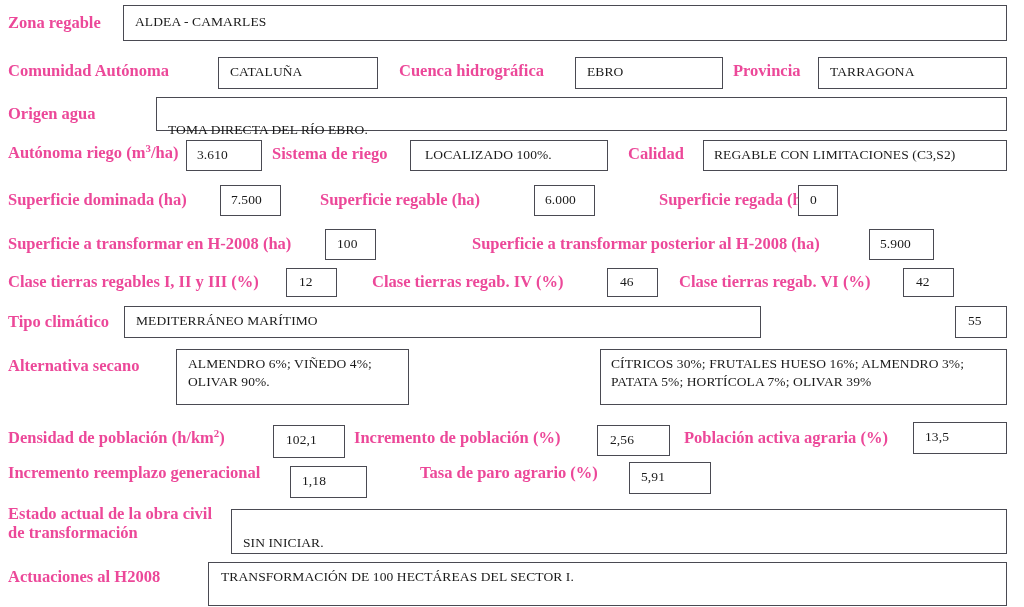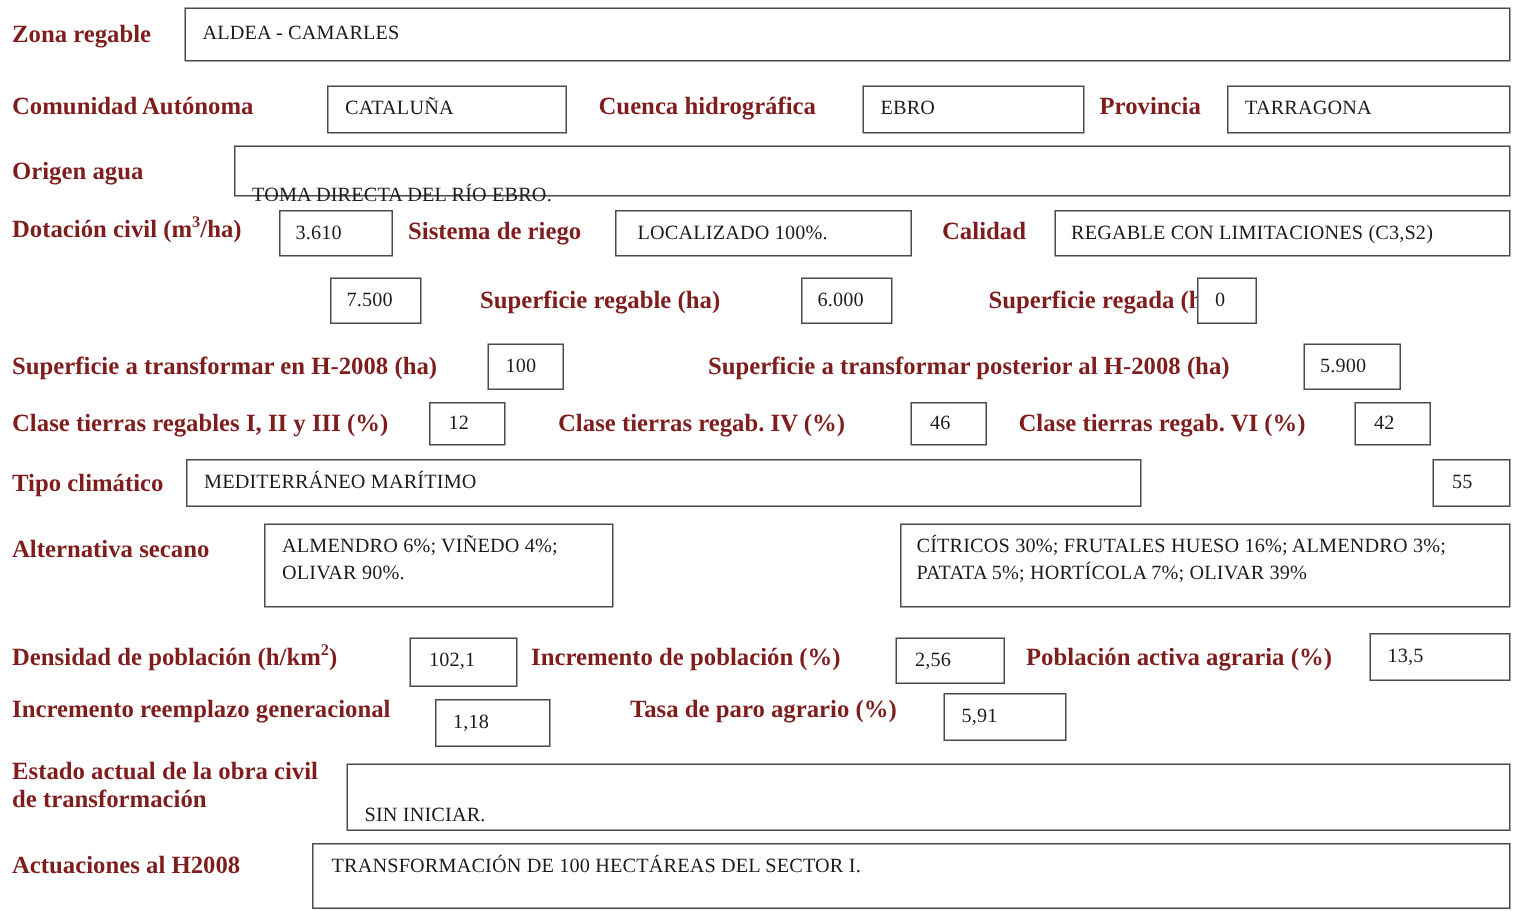--- a/index.html
+++ b/index.html
@@ -15,21 +15,21 @@
     font-family: "Liberation Serif", "DejaVu Serif", serif;
     color: #141414;
     overflow: hidden;
   }
   .lbl {
     position: absolute;
     font-weight: bold;
     font-size: 16.5px;
     line-height: 19px;
     white-space: nowrap;
-    color: #7f1d1d;
+    color: #ec4899;
   }
   .box {
     position: absolute;
     border: 1.6px solid #4a4a52;
     background: #ffffff;
     box-sizing: border-box;
   }
   .val {
     position: absolute;
     font-size: 13.5px;
@@ -63,32 +63,33 @@
   <div class="val" style="left:587px; top:64px;">EBRO</div>
 
   <div class="lbl" style="left:733px; top:61px;">Provincia</div>
   <div class="box" style="left:818px; top:57px; width:189px; height:32px;"></div>
   <div class="val" style="left:830px; top:64px;">TARRAGONA</div>
 
   <div class="lbl" style="left:8px; top:104px;">Origen  agua</div>
   <div class="box" style="left:156px; top:97px; width:851px; height:34px;"></div>
   <div class="val" style="left:168px; top:122px;">TOMA DIRECTA DEL RÍO EBRO.</div>
 
-  <div class="lbl" style="left:8px; top:143px;"><span>Dotación civil (m</span><sup>3</sup><span>/ha)</span></div>
+  <div class="lbl" style="left:8px; top:143px;"><span>Autónoma riego (m</span><sup>3</sup><span>/ha)</span></div>
   <div class="box" style="left:186px; top:140px; width:76px; height:31px;"></div>
   <div class="val" style="left:197px; top:147px;">3.610</div>
 
   <div class="lbl" style="left:272px; top:144px;">Sistema de riego</div>
   <div class="box" style="left:410px; top:140px; width:198px; height:31px;"></div>
   <div class="val" style="left:425px; top:147px;">LOCALIZADO 100%.</div>
 
   <div class="lbl" style="left:628px; top:144px;">Calidad</div>
   <div class="box" style="left:703px; top:140px; width:304px; height:31px;"></div>
   <div class="val" style="left:714px; top:147px;">REGABLE CON LIMITACIONES (C3,S2)</div>
 
+  <div class="lbl" style="left:8px; top:190px;">Superficie dominada (ha)</div>
   <div class="box" style="left:220px; top:185px; width:61px; height:31px;"></div>
   <div class="val" style="left:231px; top:192px;">7.500</div>
 
   <div class="lbl" style="left:320px; top:190px;">Superficie regable (ha)</div>
   <div class="box" style="left:534px; top:185px; width:61px; height:31px;"></div>
   <div class="val" style="left:545px; top:192px;">6.000</div>
 
   <div class="lbl" style="left:628px; top:190px;margin-left:31px;">Superficie regada (ha)</div>
   <div class="box" style="left:798px; top:185px; width:40px; height:31px;"></div>
   <div class="val" style="left:810px; top:192px;">0</div>

